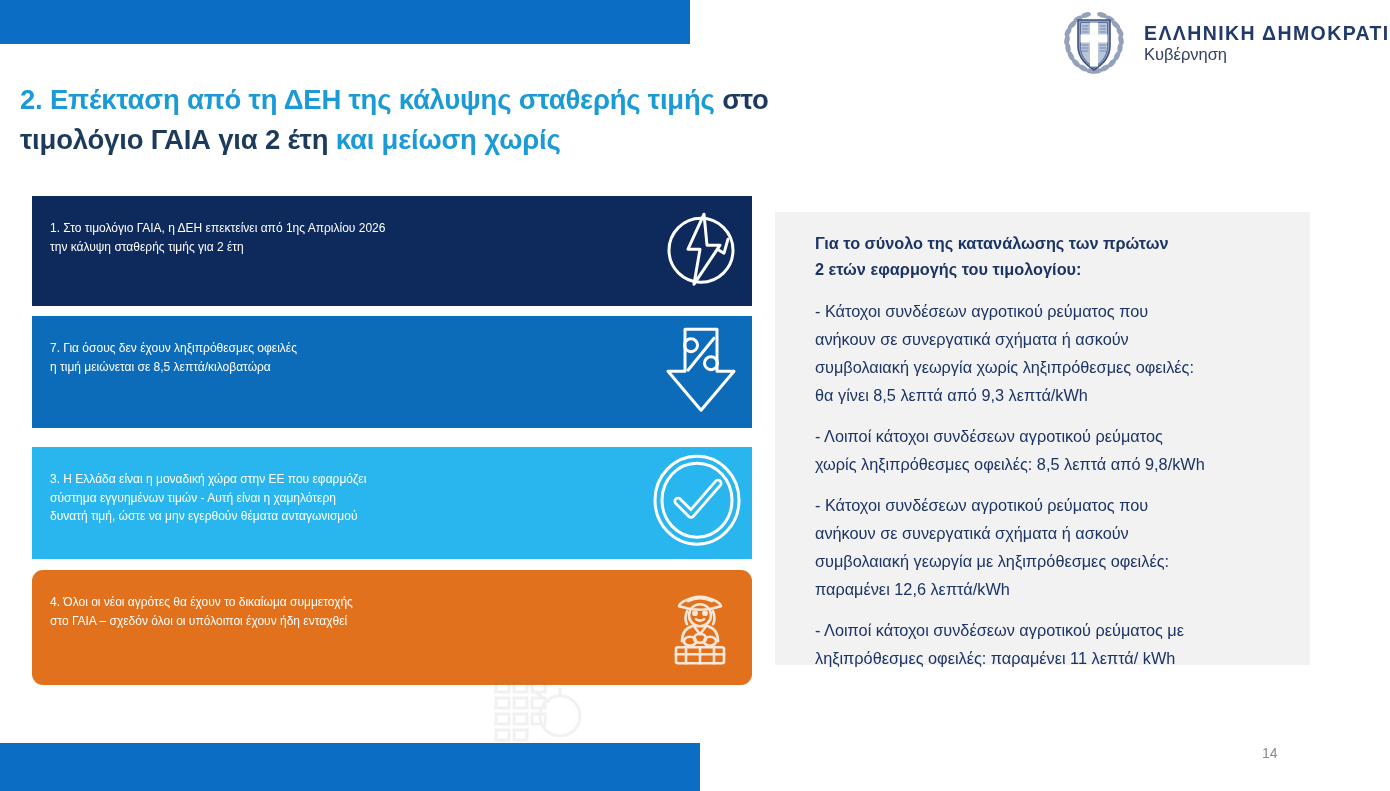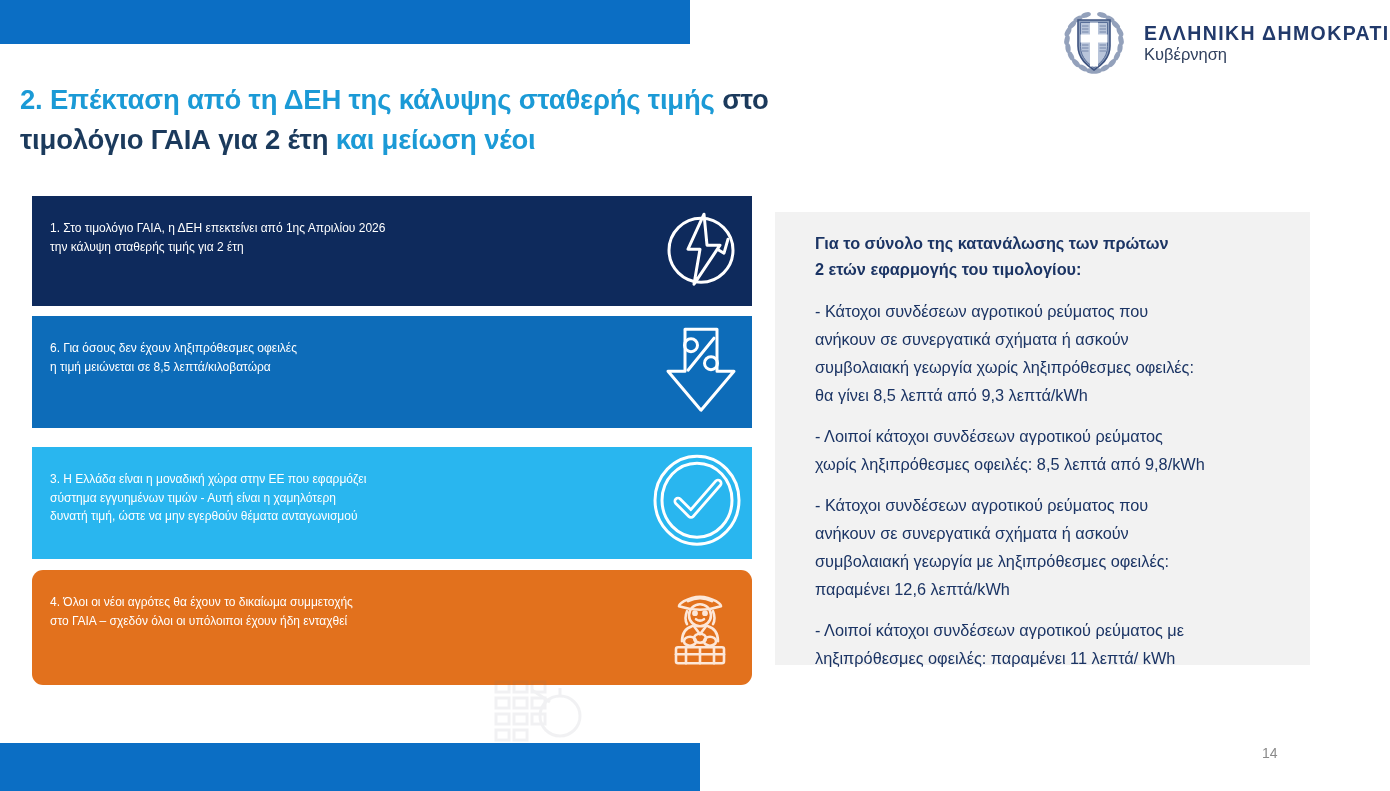--- a/index.html
+++ b/index.html
@@ -194,36 +194,36 @@
         <line x1="41.5" y1="43" x2="48" y2="43"></line>
       </g>
     </svg>
   </span>
   <span class="logo-text">
     <span class="logo-title">ΕΛΛΗΝΙΚΗ ΔΗΜΟΚΡΑΤΙΑ</span>
     <span class="logo-sub">Κυβέρνηση</span>
   </span>
 </div>
 
-<h1 class="slide-title"><span class="hl">2. Επέκταση από τη ΔΕΗ της κάλυψης σταθερής τιμής</span><span> στο</span><br><span>τιμολόγιο ΓΑΙΑ για 2 έτη </span><span class="hl">και μείωση νέοι</span></h1>
+<h1 class="slide-title"><span class="hl">2. Επέκταση από τη ΔΕΗ της κάλυψης σταθερής τιμής</span><span> στο</span><br><span>τιμολόγιο ΓΑΙΑ για 2 έτη </span><span class="hl">και μείωση χωρίς</span></h1>
 
 <div class="box" id="box1">
   <span class="line">1. Στο τιμολόγιο ΓΑΙΑ, η ΔΕΗ επεκτείνει από 1ης Απριλίου 2026</span>
   <span class="line">την κάλυψη σταθερής τιμής για 2 έτη</span>
   <span class="box-icon">
     <svg width="86" height="86" viewBox="0 0 86 86" xmlns="http://www.w3.org/2000/svg">
       <circle cx="43" cy="45" r="32" fill="none" stroke="#ffffff" stroke-width="3"></circle>
       <path d="M70 34 L66 48 L56 42" fill="none" stroke="#ffffff" stroke-width="3" stroke-linecap="round" stroke-linejoin="round"></path>
       <path d="M46 9 L30 44 H42 L36 79 L62 40 H49 Z" fill="#0e2a5c" stroke="#ffffff" stroke-width="3" stroke-linejoin="round"></path>
     </svg>
   </span>
 </div>
 
 <div class="box" id="box2">
-  <span class="line">6. Για όσους δεν έχουν ληξιπρόθεσμες οφειλές</span>
+  <span class="line">7. Για όσους δεν έχουν ληξιπρόθεσμες οφειλές</span>
   <span class="line">η τιμή μειώνεται σε 8,5 λεπτά/κιλοβατώρα</span>
   <span class="box-icon">
     <svg width="86" height="92" viewBox="0 0 86 92" xmlns="http://www.w3.org/2000/svg">
       <path d="M27 6 H59 V48 H76 L43 87 L10 48 H27 Z" fill="none" stroke="#ffffff" stroke-width="3" stroke-linejoin="round"></path>
       <circle cx="33" cy="22" r="6.5" fill="none" stroke="#ffffff" stroke-width="3"></circle>
       <circle cx="53" cy="40" r="6.5" fill="none" stroke="#ffffff" stroke-width="3"></circle>
       <line x1="56" y1="15" x2="30" y2="47" stroke="#ffffff" stroke-width="3" stroke-linecap="round"></line>
     </svg>
   </span>
 </div>

